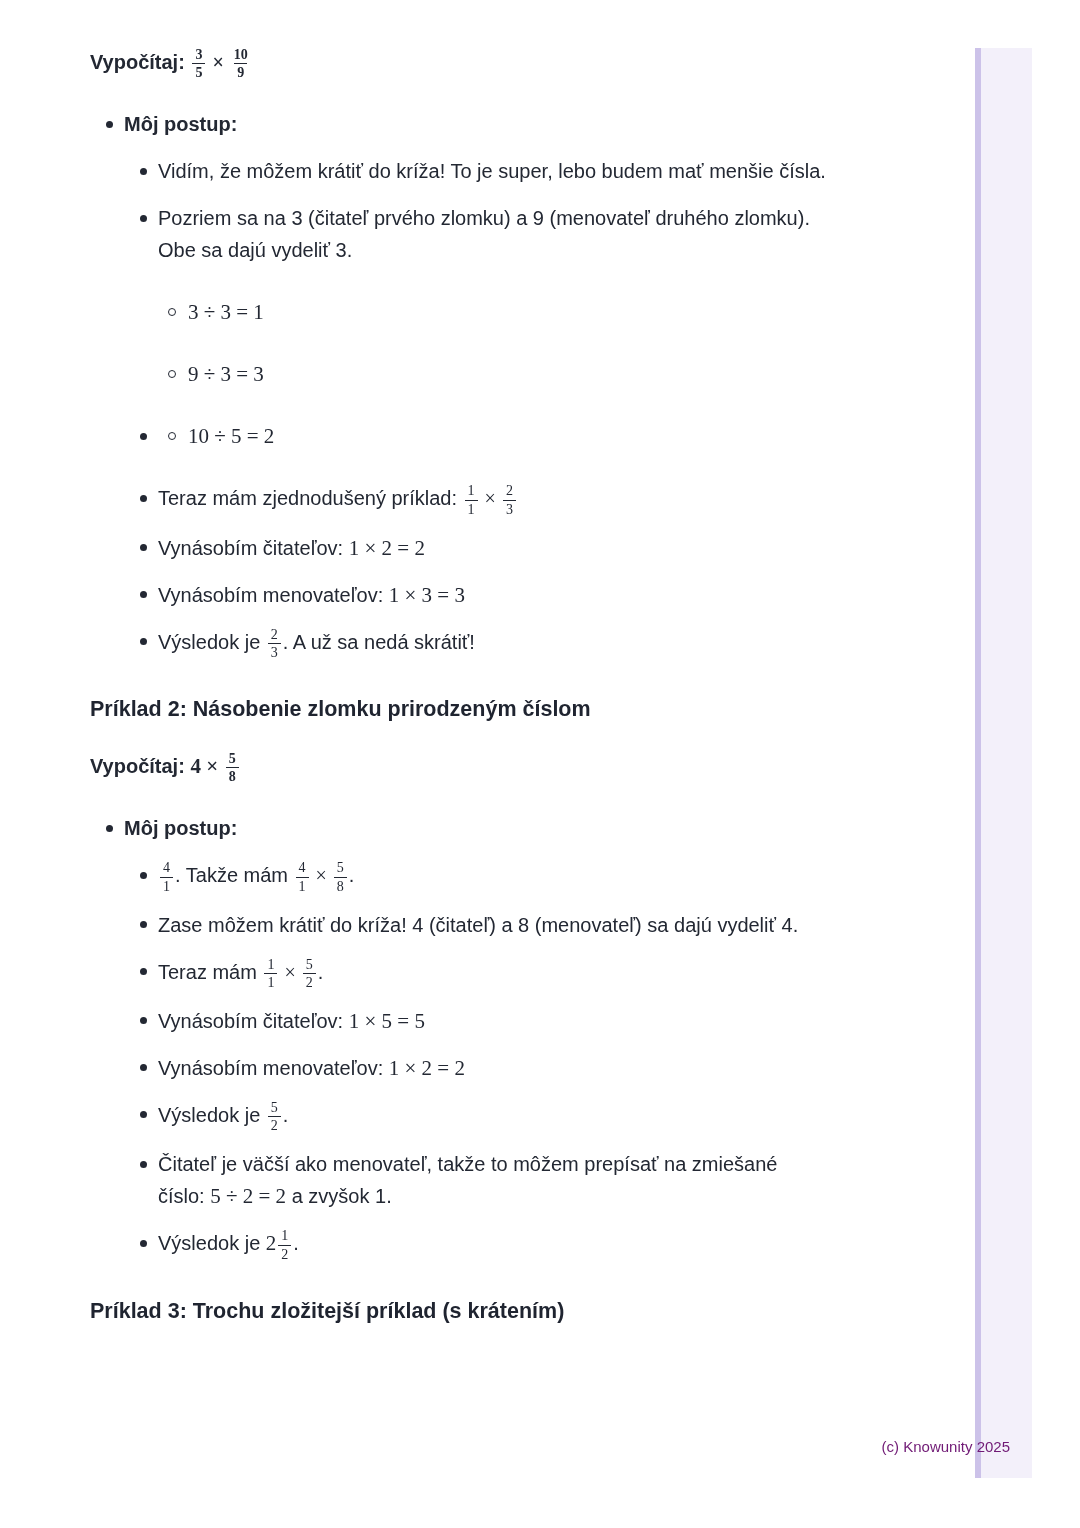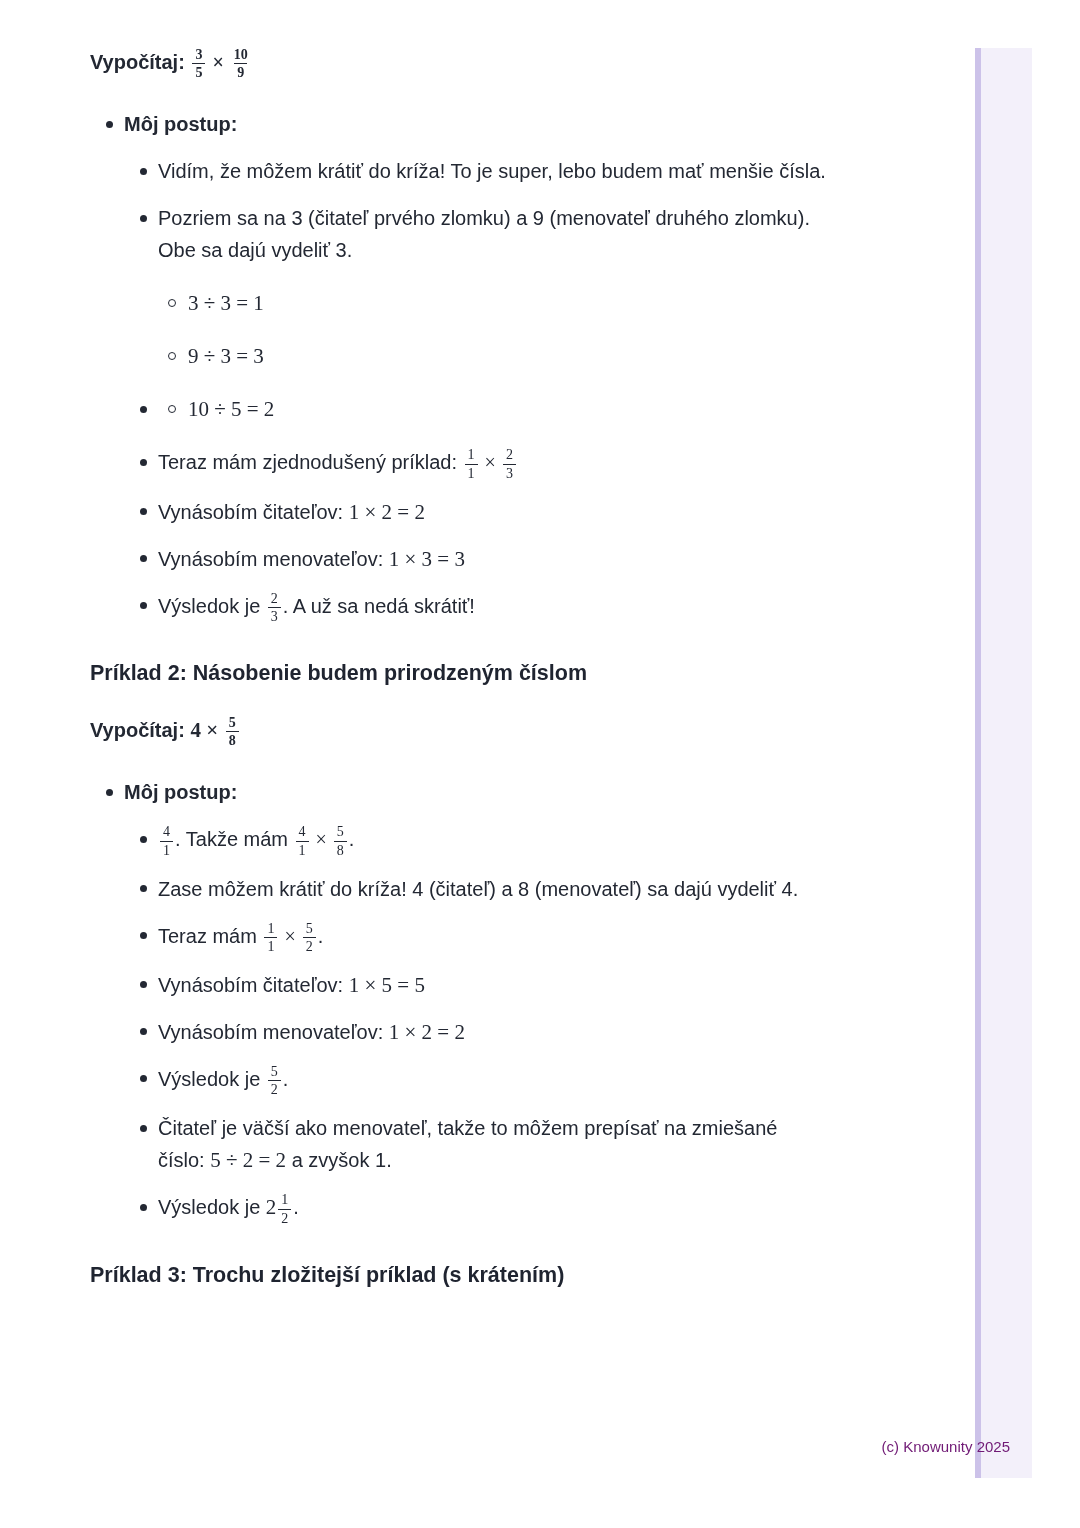--- a/index.html
+++ b/index.html
@@ -22,21 +22,21 @@
   h3.ex-heading {
     font-size: 21.5px;
     font-weight: 700;
     color: #1f2430;
     margin: 34px 0 26px 0;
     line-height: 30px;
   }
   ul { list-style: none; margin: 0; padding: 0 0 0 34px; }
   ul.level3 { padding-left: 30px; margin-top: 2px; }
   li { position: relative; margin: 15px 0; }
-  li.eq { margin: 21px 0; }
+  li.eq { margin: 30px 0; }
   li.disc::before {
     content: "";
     position: absolute;
     left: -18px; top: 12.5px;
     width: 7px; height: 7px;
     border-radius: 50%;
     background: #232833;
   }
   li.circle::before {
     content: "";
@@ -129,21 +129,21 @@
         <li class="disc"><span>Vynásobím menovateľov:</span> <span class="math">1 × 3 = 3</span></li>
         <li class="disc"><span>Výsledok je</span>
           <span class="frac">
               <span class="fnum">2</span>
               <span class="fden">3</span>
             </span><span>. A už sa nedá skrátiť!</span></li>
       </ul>
     </li>
   </ul>
 
-  <h3 class="ex-heading">Príklad 2: Násobenie budem prirodzeným číslom</h3>
+  <h3 class="ex-heading">Príklad 2: Násobenie zlomku prirodzeným číslom</h3>
 
   <p class="calc-line"><span>Vypočítaj:</span>
     <span class="math">4 ×</span>
     <span class="frac">
         <span class="fnum">5</span>
         <span class="fden">8</span>
       </span></p>
 
   <ul class="level1">
     <li class="disc">

